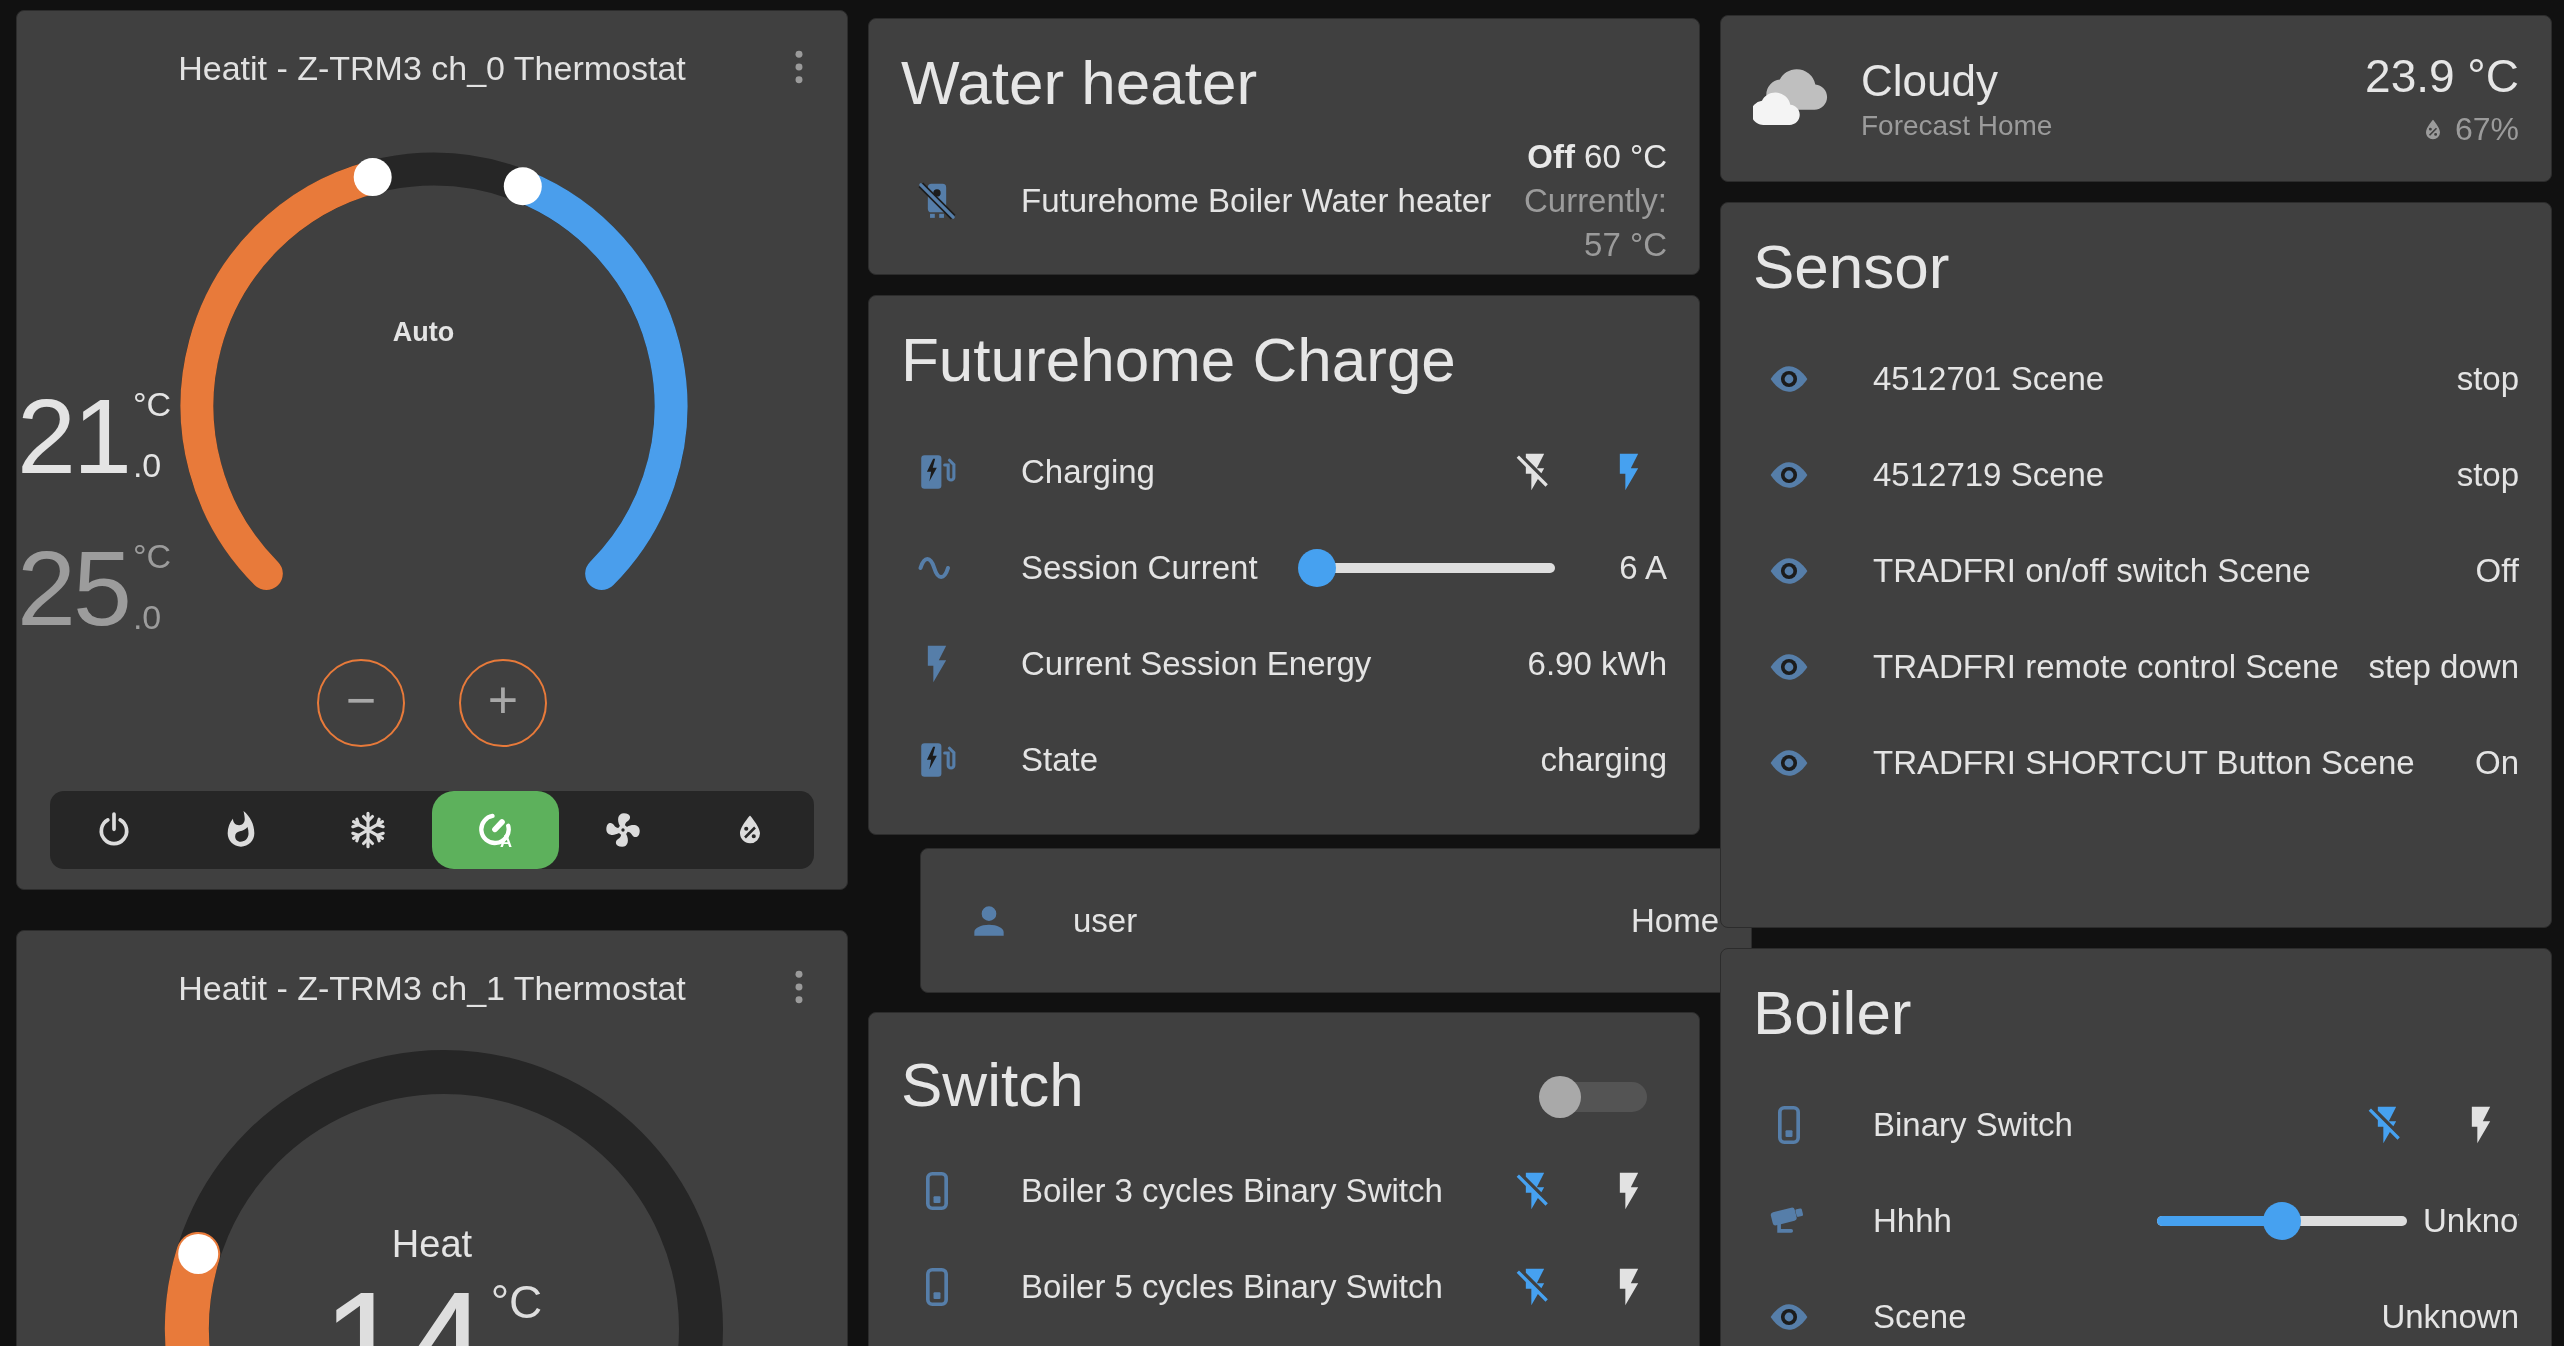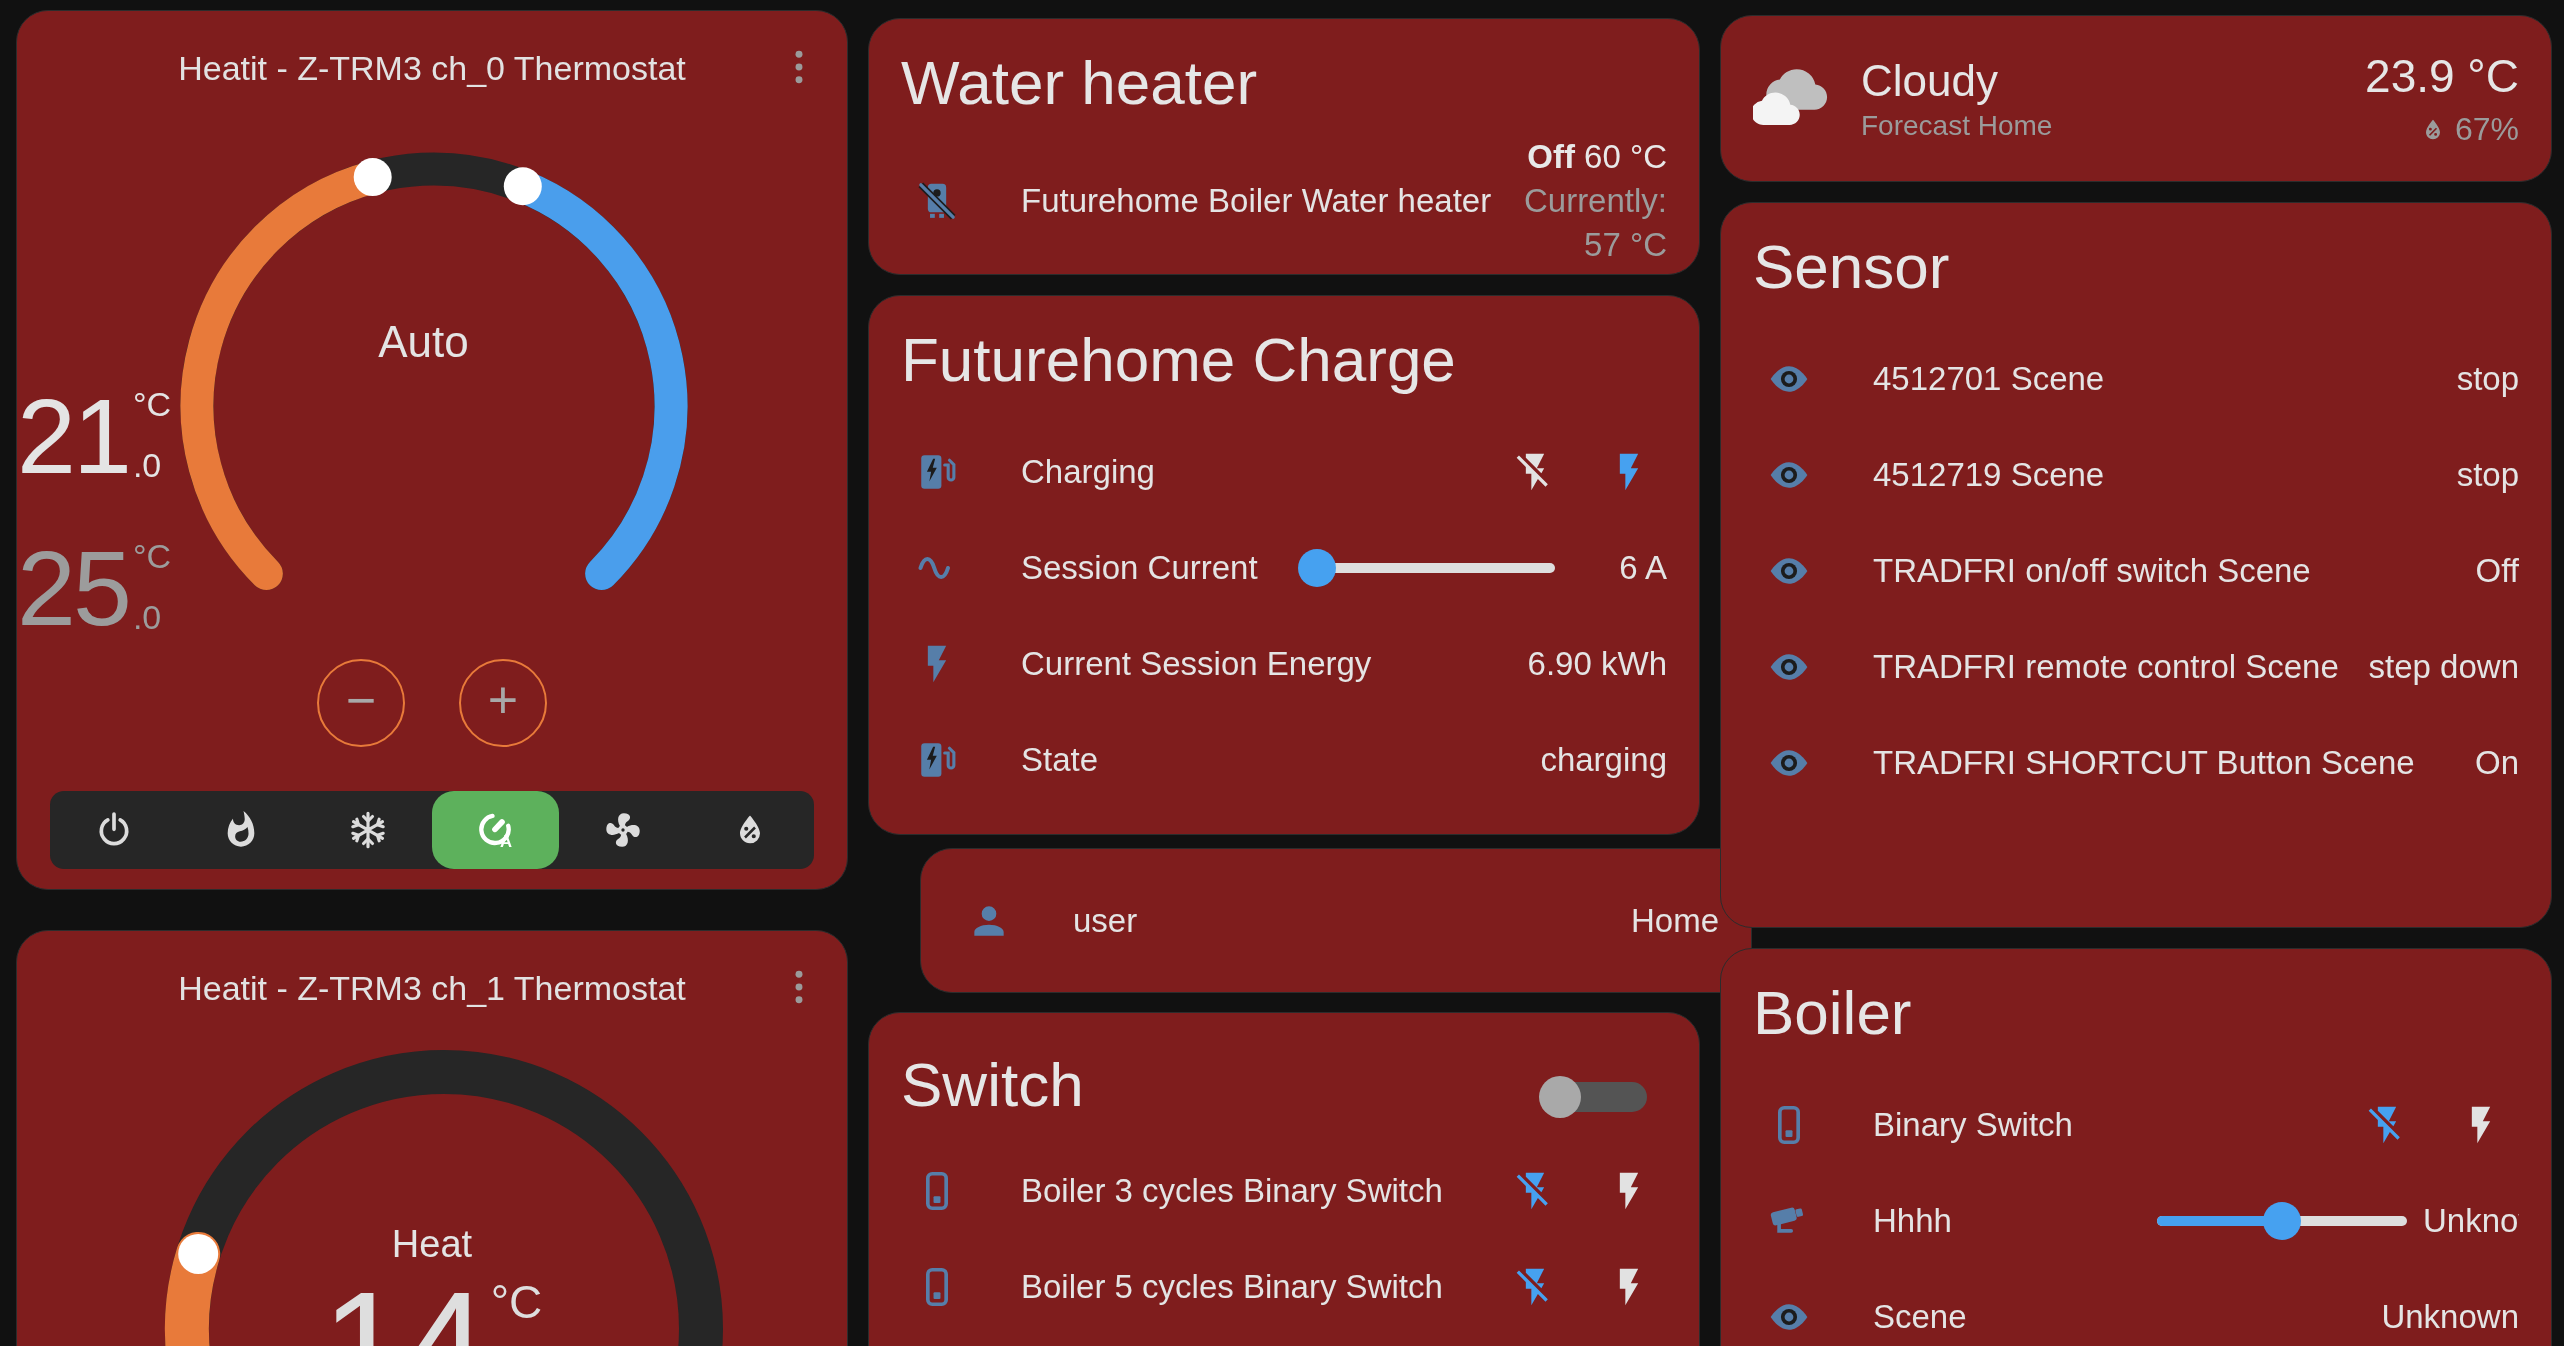--- a/index.html
+++ b/index.html
@@ -1,19 +1,19 @@
 <!DOCTYPE html>
 <html><head>
 <meta charset="utf-8">
 <style>
   html,body{margin:0;padding:0;width:2564px;height:1346px;overflow:hidden;
     background:#111111;font-family:"Liberation Sans",sans-serif;
     -webkit-font-smoothing:antialiased;}
-  .card{position:absolute;background:#7f1d1d;border:1px solid #2c2c2c;
-    border-radius:32px;box-sizing:border-box;overflow:hidden;}
+  .card{position:absolute;background:#404040;border:1px solid #2c2c2c;
+    border-radius:8px;box-sizing:border-box;overflow:hidden;}
   
   .ctitle{font-size:62px;line-height:56px;font-weight:400;color:#e6e6e6;
     padding:36px 32px 0;white-space:nowrap;}
   .rows{margin-top:36px;}
   .row{height:96px;display:flex;align-items:center;padding:0 32px;box-sizing:border-box;}
   .ic{width:44px;height:44px;flex:none;display:block;}
   .lead{margin:0 62px 0 14px;}
   .rlabel{font-size:33px;color:#e4e4e4;white-space:nowrap;}
   .rvalue{margin-left:auto;font-size:33px;color:#e4e4e4;white-space:nowrap;text-align:right;}
   .row-icons{margin-left:auto;display:flex;gap:50px;padding-right:16px;align-items:center;}
@@ -44,21 +44,21 @@
     font-size:34px;color:#e2e2e2;}
   .kebab{position:absolute;top:34px;right:26px;width:44px;height:44px;color:#9b9b9b;cursor:pointer;}
   .dial{position:absolute;left:0;top:0;}
   .trk{fill:none;stroke:#262626;stroke-width:33;stroke-linecap:round;}
   .trk2{fill:none;stroke:#262626;stroke-width:44;stroke-linecap:round;}
   .arc-o{fill:none;stroke:#e87a3a;stroke-width:33;stroke-linecap:round;}
   .arc-o2{fill:none;stroke:#e87a3a;stroke-width:44;stroke-linecap:round;}
   .arc-b{fill:none;stroke:#4a9eec;stroke-width:33;stroke-linecap:round;}
   .dknob{fill:#ffffff;}
   .d-mode{position:absolute;top:306px;left:0;right:17px;text-align:center;
-    font-size:44px;color:#e4e4e4;}
+    font-size:27px;color:#e4e4e4;font-weight:bold;}
   .d-temps{position:absolute;top:372px;left:0;right:0;display:flex;
     justify-content:center;gap:46px;flex-direction:column;}
   .temp{display:flex;}
   .temp .big{font-size:106px;line-height:1;font-weight:300;letter-spacing:-3px;}
   .temp .mini{display:flex;flex-direction:column;justify-content:space-between;
     font-size:34px;padding:2px 0 4px 4px;}
   .c-lo{color:#e4e4e4}.c-hi{color:#9c9c9c}
   .stepper{position:absolute;top:648px;left:0;right:0;display:flex;
     justify-content:center;gap:54px;}
   .step{width:88px;height:88px;border-radius:50%;background:transparent;

